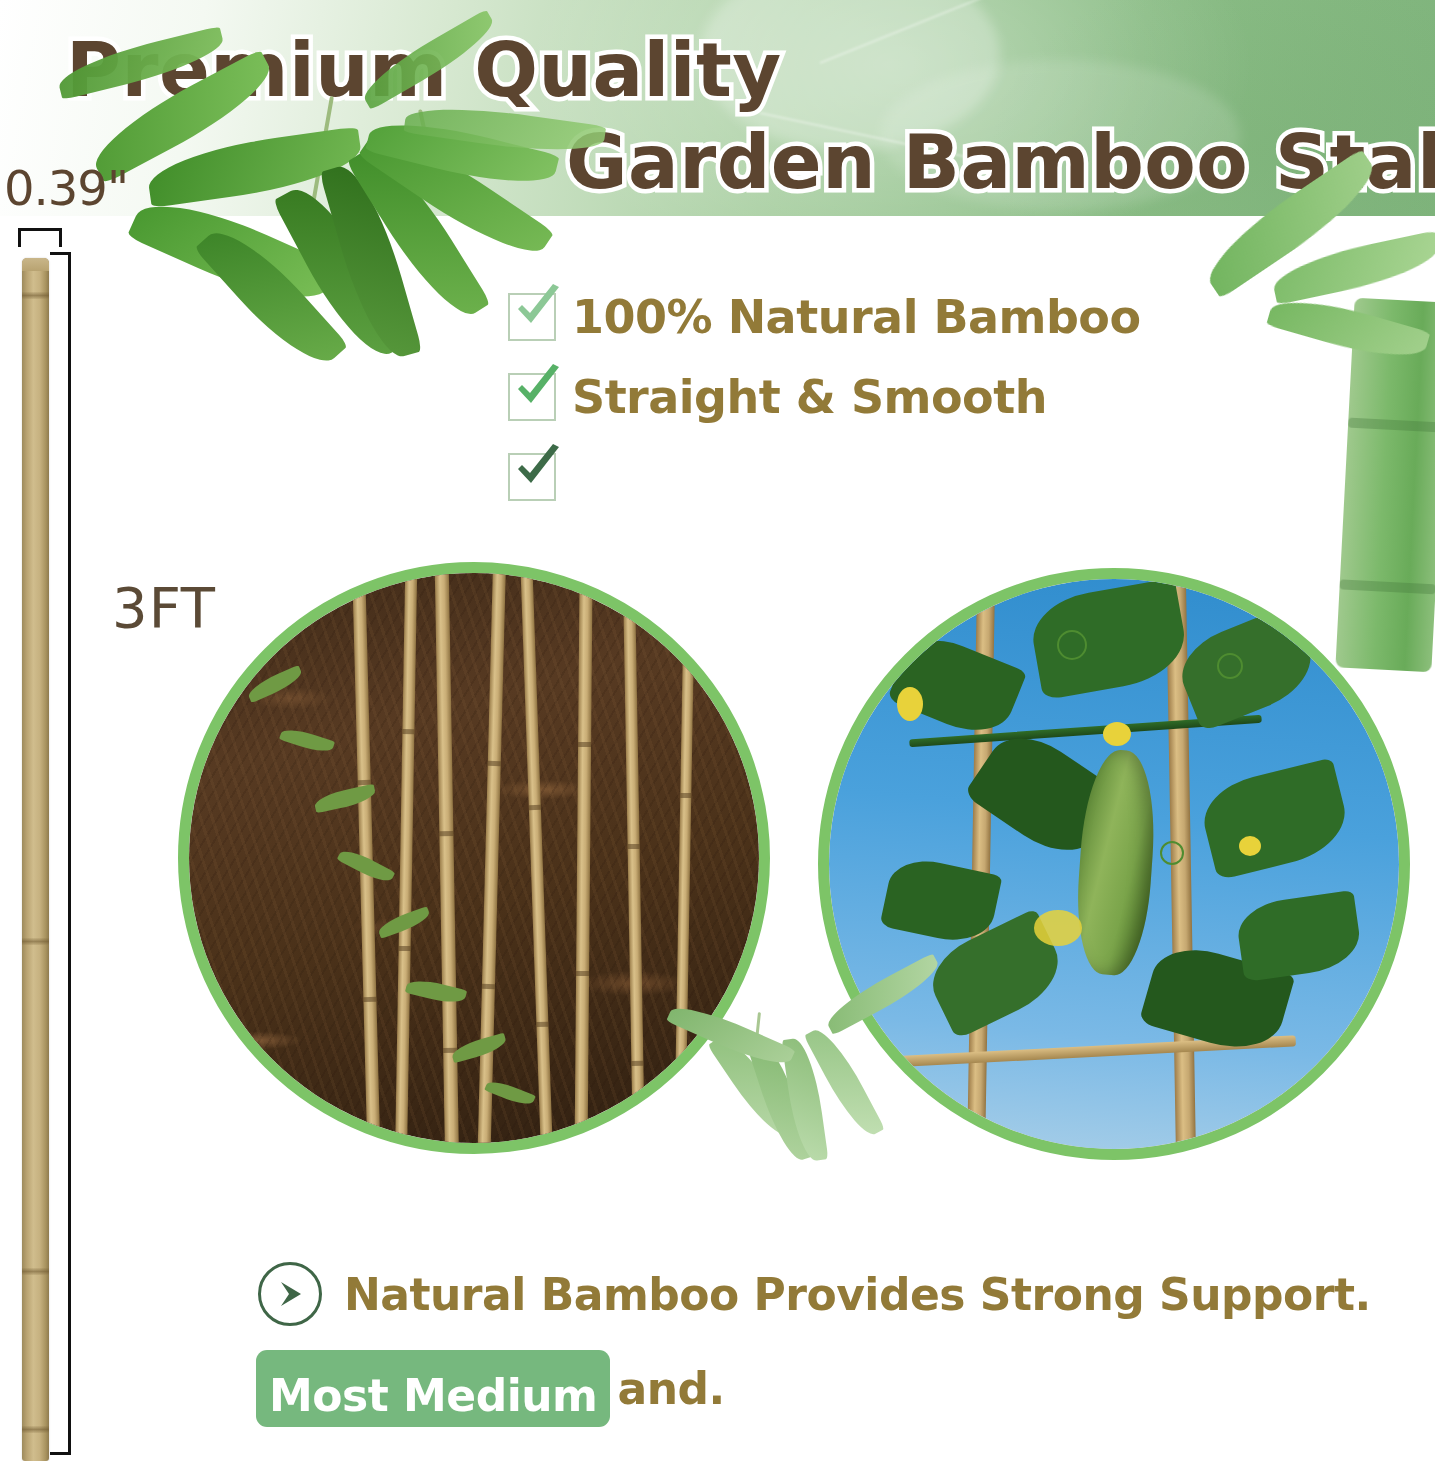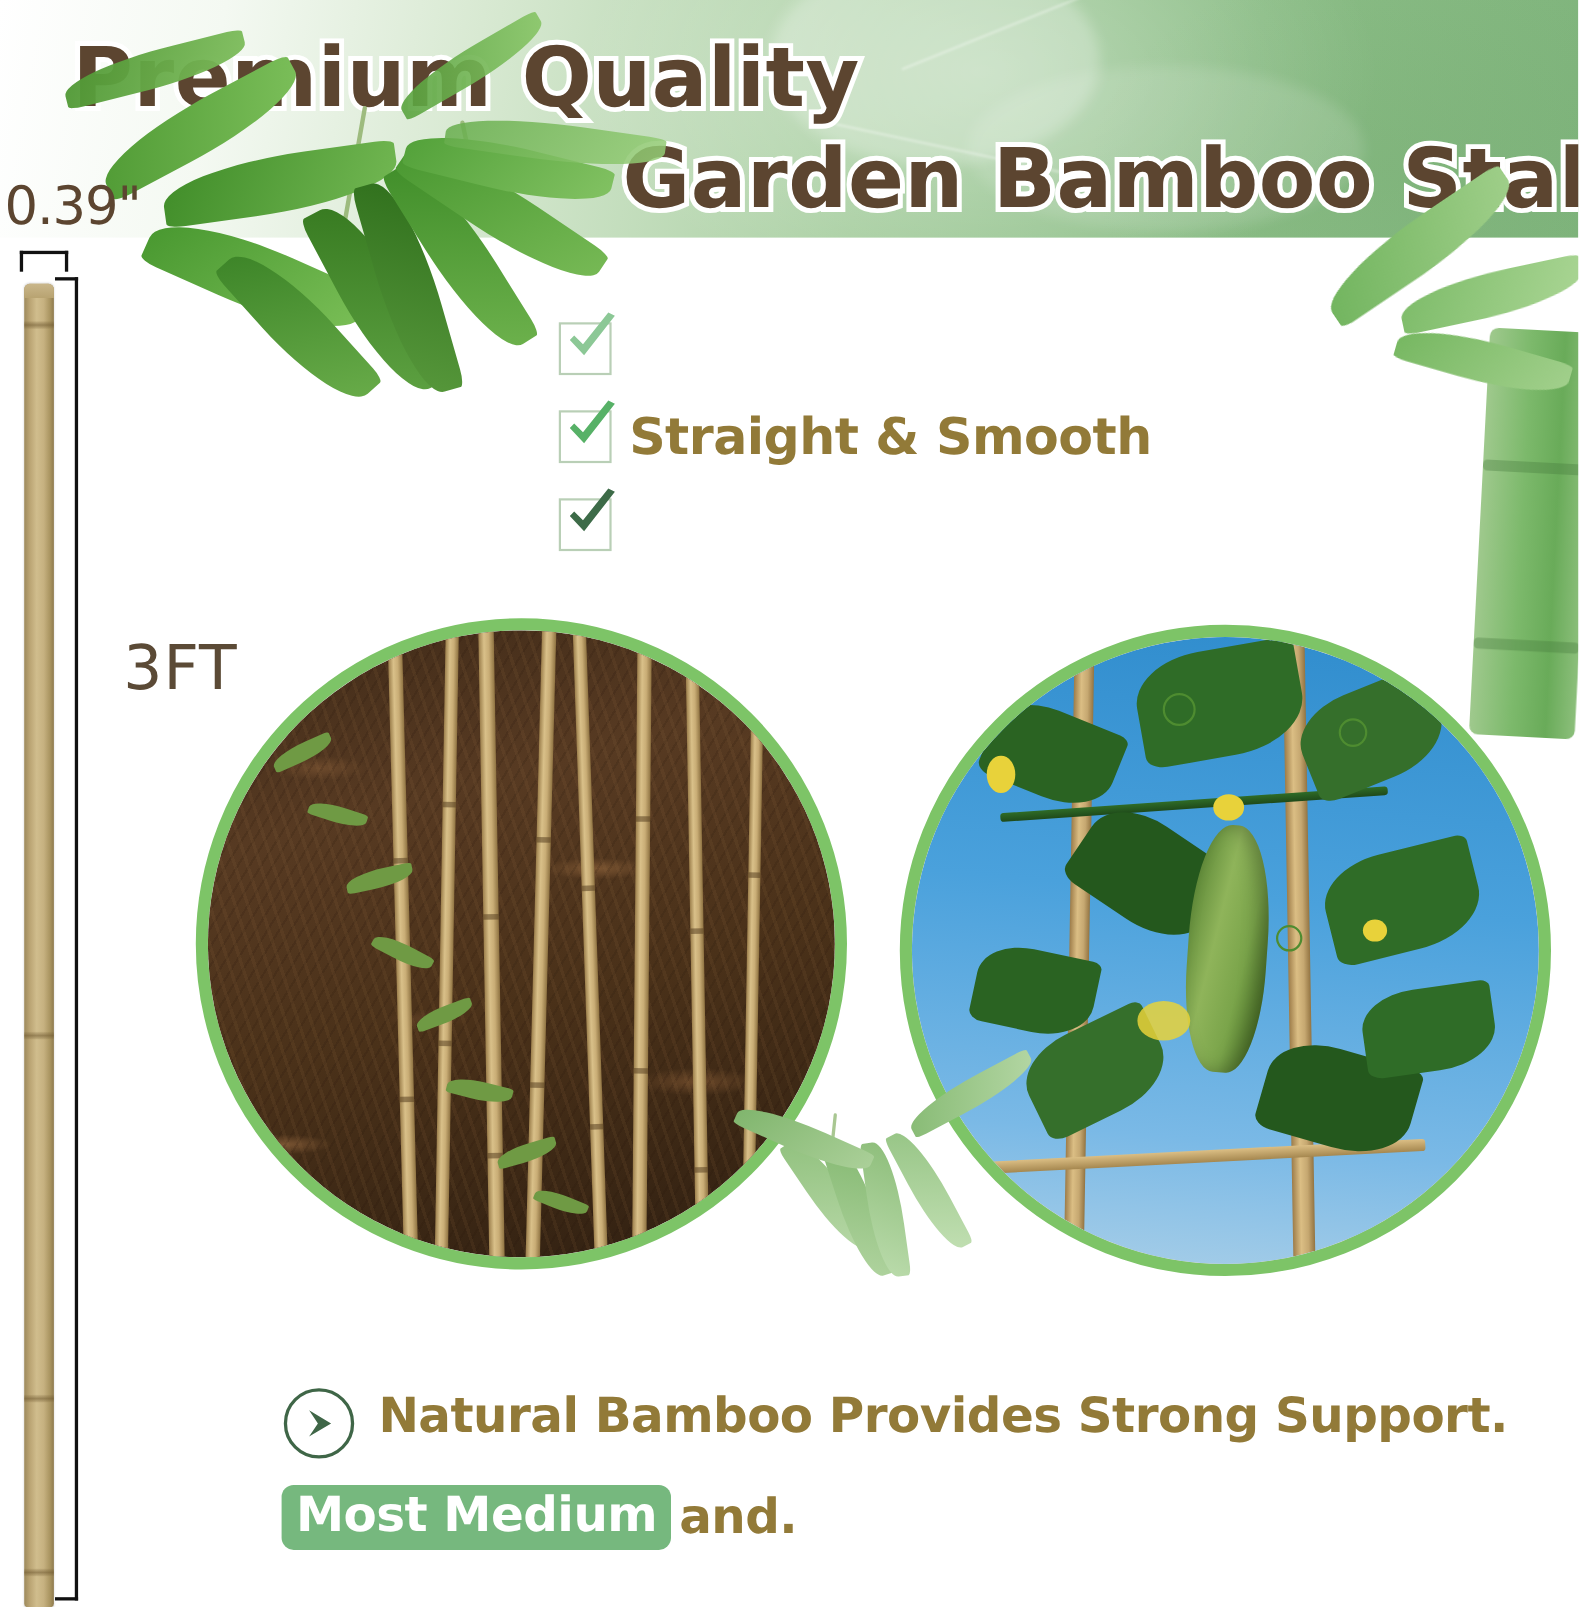--- a/index.html
+++ b/index.html
@@ -100,27 +100,27 @@
   .midleaves{position:absolute;left:700px;top:1012px;width:220px;height:210px;}
 
   
   .culm{position:absolute;right:-6px;top:300px;width:96px;height:370px;border-radius:8px;
         background:linear-gradient(90deg,#9fc98d,#7cb96b 40%,#69ab59 72%,#8cbf7b 100%);
         filter:blur(.4px);transform:rotate(3deg);}
   .culm-node{position:absolute;left:0;width:100%;height:10px;background:rgba(70,120,60,.35);border-radius:4px;}
 
   
   .bottom{position:absolute;left:0;top:1262px;width:1435px;}
-  .brow1{position:absolute;left:258px;top:0;display:flex;}
+  .brow1{position:absolute;left:258px;top:0;display:flex;align-items:center;}
   .arrow-circ{width:58px;height:58px;border-radius:50%;border:3px solid #3f6647;
               display:flex;align-items:center;justify-content:center;margin-right:22px;flex:0 0 58px;}
   .brow-txt{font-size:44px;font-weight:700;color:#927a38;white-space:nowrap;
             font-family:"DejaVu Sans","Liberation Sans",sans-serif;letter-spacing:-.5px;}
   .brow2{position:absolute;left:236px;top:88px;display:flex;align-items:center;}
-  .pill{background:#76b87e;color:#fff;border-radius:11px;padding:2px 13px 6px 13px;margin:0 7px;}
+  .pill{background:#76b87e;color:#fff;border-radius:11px;padding:20px 13px 6px 13px;margin:0 7px;}
 
   .sp{display:inline-block;width:13px;}
 </style>
 </head>
 <body>
 
 <div class="stage">
 
   <div class="header">
     <div class="hdr-soft"></div>
@@ -179,20 +179,21 @@
   <div class="lbl-3ft">3FT</div>
 
   <div class="features">
 
     <div class="feat">
       <span class="cbox">
         <svg class="cmark" viewBox="0 0 52 52">
           <path d="M6 27 L19 41 L47 5 L41 2 L18 31 L10 23 Z" fill="#8cc896"></path>
         </svg>
       </span>
+      <span class="feat-txt">100% Natural Bamboo</span>
     </div>
 
     <div class="feat">
       <span class="cbox">
         <svg class="cmark" viewBox="0 0 52 52">
           <path d="M6 27 L19 41 L47 5 L41 2 L18 31 L10 23 Z" fill="#57b167"></path>
         </svg>
       </span>
       <span class="feat-txt">Straight &amp; Smooth</span>
     </div>

